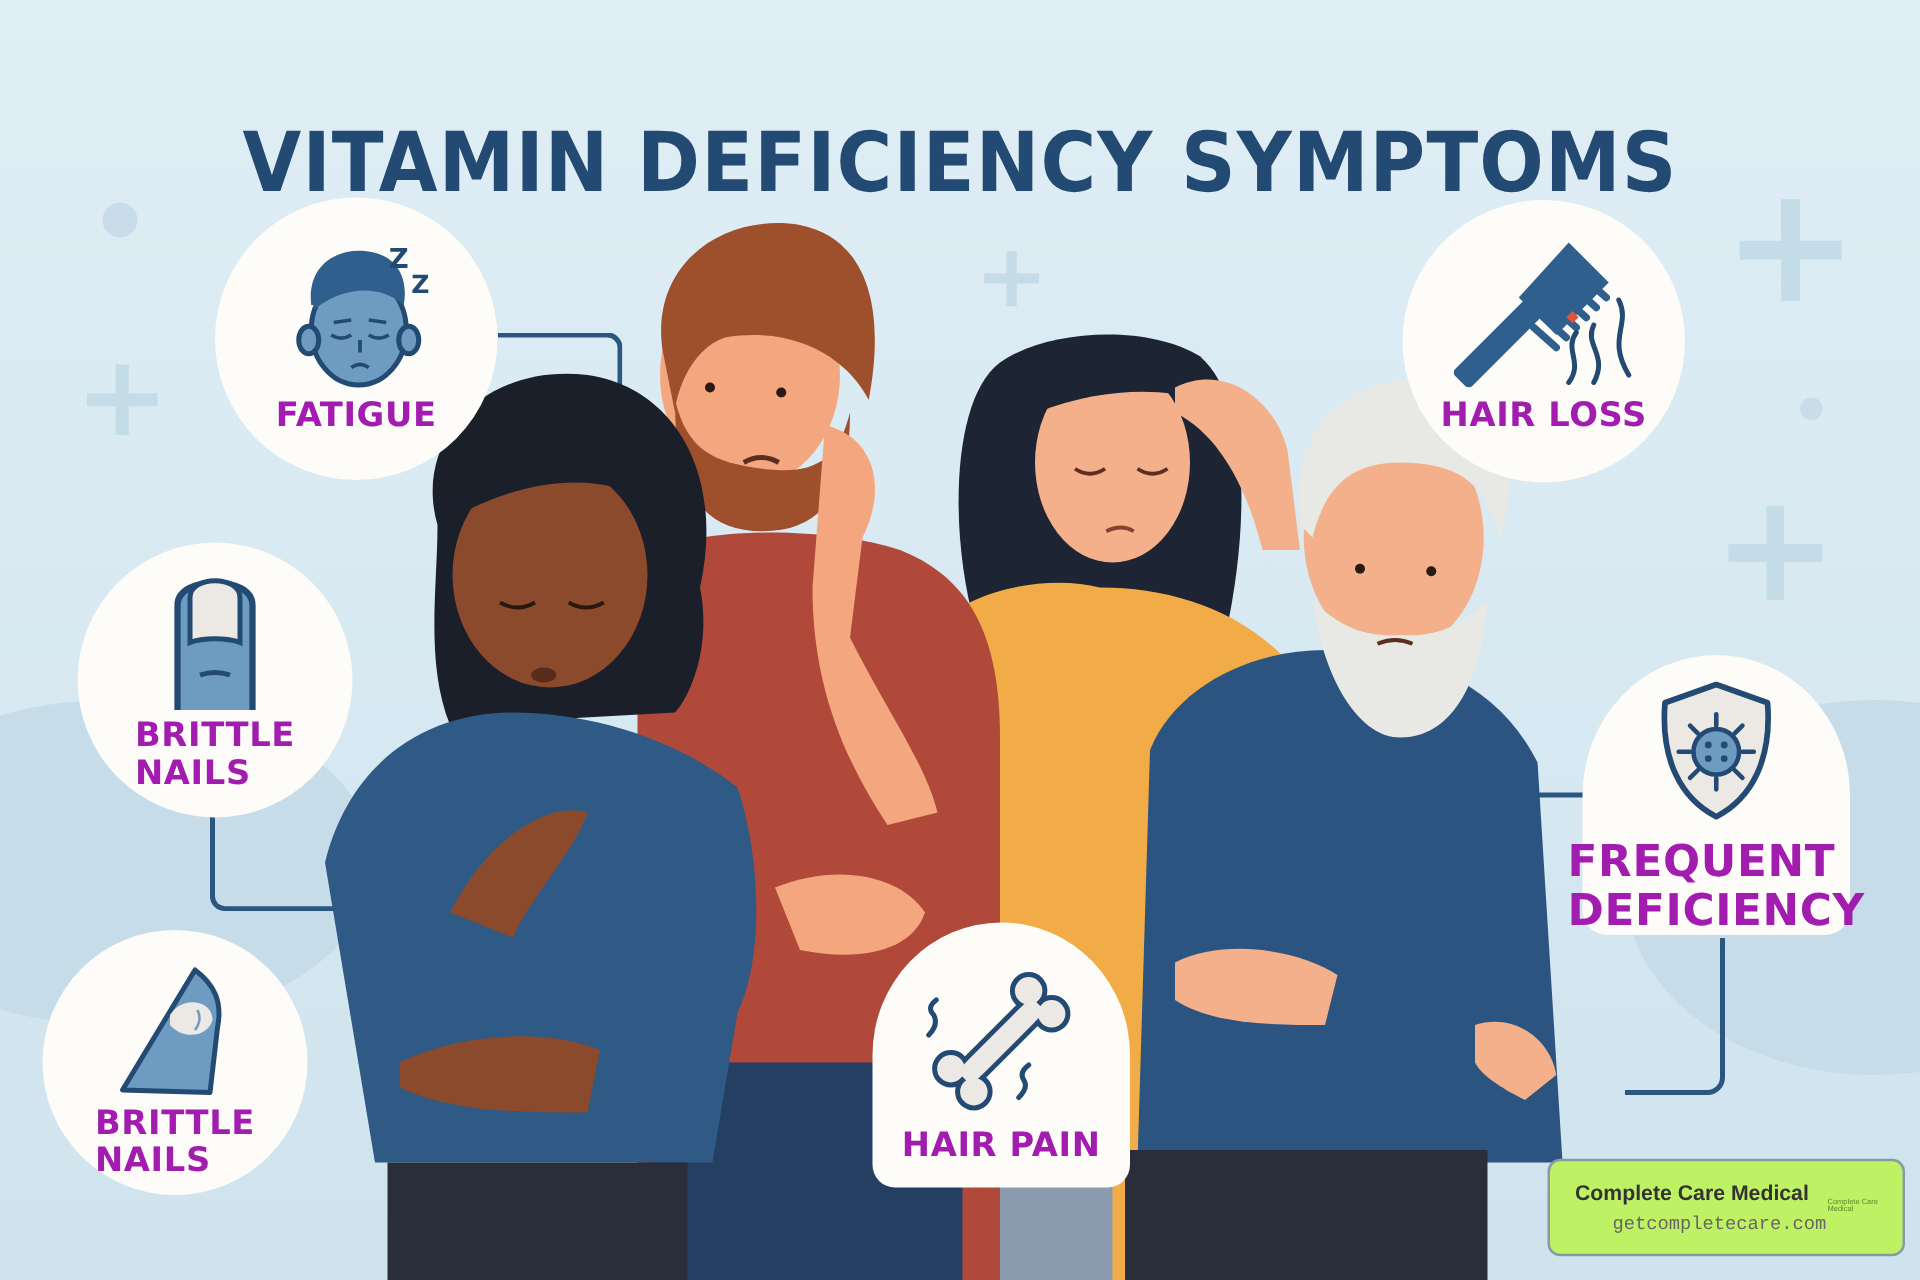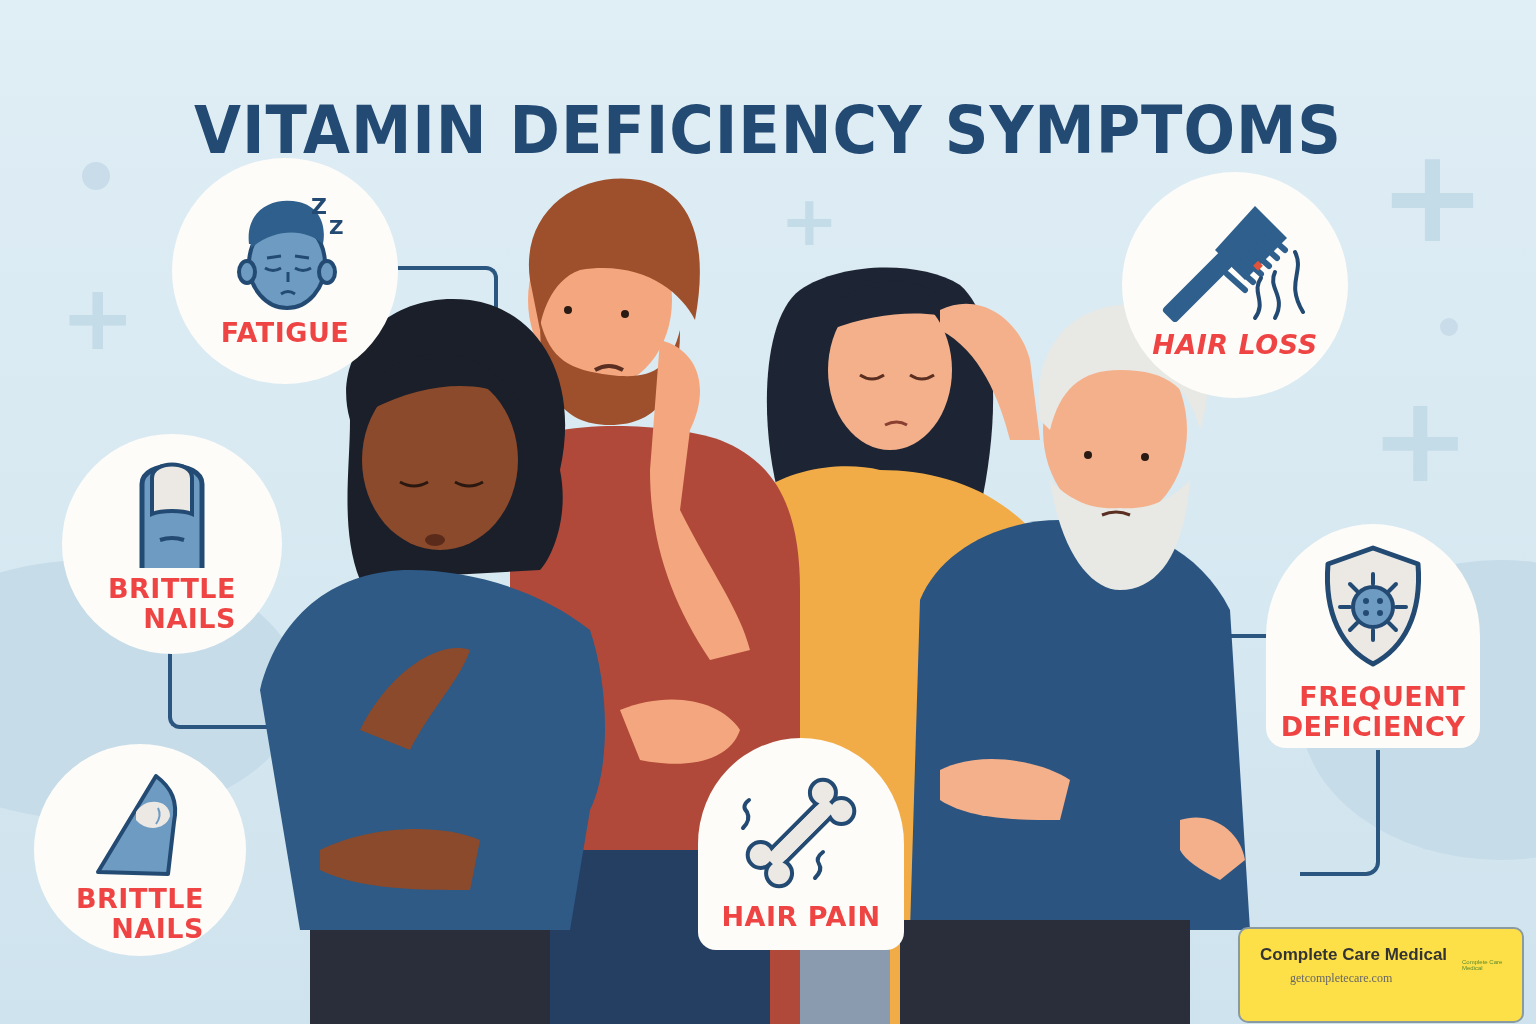--- a/index.html
+++ b/index.html
@@ -7,32 +7,32 @@
          background: linear-gradient(180deg,#e0eef5 0%,#d6e8f1 60%,#cfe3ee 100%);
          font-family:"DejaVu Sans", sans-serif; }
   .title { position:absolute; left:0; top:48px; width:1536px; text-align:center;
            font-family:"DejaVu Sans", sans-serif; font-weight:bold; font-size:66px;
            letter-spacing:1px; color:#234a72; transform:scaleX(0.92); }
   .plus { position:absolute; color:#c4dbe8; font-weight:bold; font-family:"DejaVu Sans",sans-serif; }
   .dot  { position:absolute; border-radius:50%; background:#c8dde9; }
   .hill { position:absolute; border-radius:50%; background:#c6dce8; }
   .badge { position:absolute; background:#fdfcf8; border-radius:50%; display:flex;
            flex-direction:column; align-items:center; }
-  .badge-label { font-family:"DejaVu Sans", sans-serif; font-weight:bold; color:#ef4444;
-                 text-align:right; line-height:1.1; letter-spacing:0.5px; }
+  .badge-label { font-family:"DejaVu Sans", sans-serif; font-weight:bold; color:#a21caf;
+                 text-align:left; line-height:1.1; letter-spacing:0.5px; }
   .connector { position:absolute; border-color:#2a5680; border-style:solid; border-width:0; }
   svg { display:block; }
   .people { position:absolute; left:240px; top:170px; }
-  .brand-card { position:absolute; left:1238px; top:927px; width:286px; height:96px;
-                background:#fde047; border:2px solid #8a9aa3; border-radius:10px;
+  .brand-card { position:absolute; left:1238px; top:927px; width:286px; height:78px;
+                background:#bef264; border:2px solid #8a9aa3; border-radius:10px;
                 box-sizing:border-box; }
   .brand-name { position:absolute; left:20px; top:16px; font-family:"Liberation Sans",sans-serif;
                 font-weight:bold; font-size:17px; color:#333; }
-  .brand-url { position:absolute; left:50px; top:42px; font-family:Liberation Serif, serif;
-               font-size:12px; color:#666; }
+  .brand-url { position:absolute; left:50px; top:42px; font-family:Liberation Mono, monospace;
+               font-size:15px; color:#666; }
   .brand-logo { position:absolute; left:222px; top:30px; font-family:"Liberation Sans",sans-serif;
                 font-size:6px; color:#5a8a2f; }
 </style>
 </head>
 <body>
 
 <div class="plus" style="left:1378px;top:120px;font-size:130px;">+</div>
 <div class="plus" style="left:1370px;top:370px;font-size:120px;">+</div>
 <div class="plus" style="left:60px;top:265px;font-size:90px;">+</div>
 <div class="plus" style="left:780px;top:180px;font-size:70px;">+</div>
@@ -115,21 +115,21 @@
     <path d="M50 80 q8 5 16 0 M80 80 q8 5 16 0" stroke="#234a72" stroke-width="3" fill="none"></path>
     <path d="M52 70 l14 -2 M80 68 l14 2" stroke="#234a72" stroke-width="3"></path>
     <path d="M73 84 v10" stroke="#234a72" stroke-width="3"></path>
     <path d="M66 106 q7 -5 14 0" stroke="#234a72" stroke-width="3" fill="none"></path>
     <text x="96" y="26" font-family="DejaVu Sans, sans-serif" font-weight="bold" font-size="22" fill="#234a72">Z</text>
     <text x="114" y="46" font-family="DejaVu Sans, sans-serif" font-weight="bold" font-size="20" fill="#234a72">Z</text>
   </svg>
   <div class="badge-label" style="font-size:27px;margin-top:4px;">FATIGUE</div>
 </div>
 
-<div class="badge" style="left:1122px;top:172px;width:226px;height:226px;font-style:italic;">
+<div class="badge" style="left:1122px;top:160px;width:226px;height:226px;">
   <svg width="160" height="130" viewBox="0 0 160 130" style="margin-top:20px;">
     <path d="M12 118 L70 60 L78 68 L20 126 Z" fill="#2f5f8c" stroke="#2f5f8c" stroke-width="8" stroke-linejoin="round"></path>
     <path d="M60 58 L100 14 L132 46 L90 88 Z" fill="#2f5f8c"></path>
     <g stroke="#2f5f8c" stroke-width="6" stroke-linecap="round">
       <line x1="112" y1="42" x2="130" y2="58"></line>
       <line x1="104" y1="50" x2="122" y2="66"></line>
       <line x1="96" y1="58" x2="114" y2="74"></line>
       <line x1="88" y1="66" x2="106" y2="82"></line>
       <line x1="80" y1="74" x2="98" y2="90"></line>
       <line x1="72" y1="82" x2="90" y2="98"></line>
@@ -180,21 +180,21 @@
         <line x1="71" y1="47" x2="78" y2="40"></line>
       <line x1="39" y1="79" x2="32" y2="86"></line>
         <line x1="71" y1="79" x2="78" y2="86"></line>
     </g>
     <circle cx="55" cy="63" r="20" fill="#6e9bc2" stroke="#234a72" stroke-width="4"></circle>
     <circle cx="48" cy="57" r="3" fill="#234a72"></circle>
       <circle cx="62" cy="57" r="3" fill="#234a72"></circle>
     <circle cx="48" cy="69" r="3" fill="#234a72"></circle>
       <circle cx="62" cy="69" r="3" fill="#234a72"></circle>
   </svg>
-  <div class="badge-label" style="font-size:27px;margin-top:14px;">
+  <div class="badge-label" style="font-size:35px;margin-top:14px;">
     <div>FREQUENT</div>
     <div>DEFICIENCY</div>
   </div>
 </div>
 
 <div class="badge" style="left:698px;top:738px;width:206px;height:212px;border-radius:50% 50% 18px 18px;">
   <svg width="140" height="130" viewBox="0 0 140 130" style="margin-top:30px;">
     <g transform="rotate(-45 70 65)">
       <rect x="30" y="55" width="80" height="20" fill="#ece8e4" stroke="#234a72" stroke-width="4"></rect>
       <circle cx="26" cy="52" r="13" fill="#ece8e4" stroke="#234a72" stroke-width="4"></circle>

